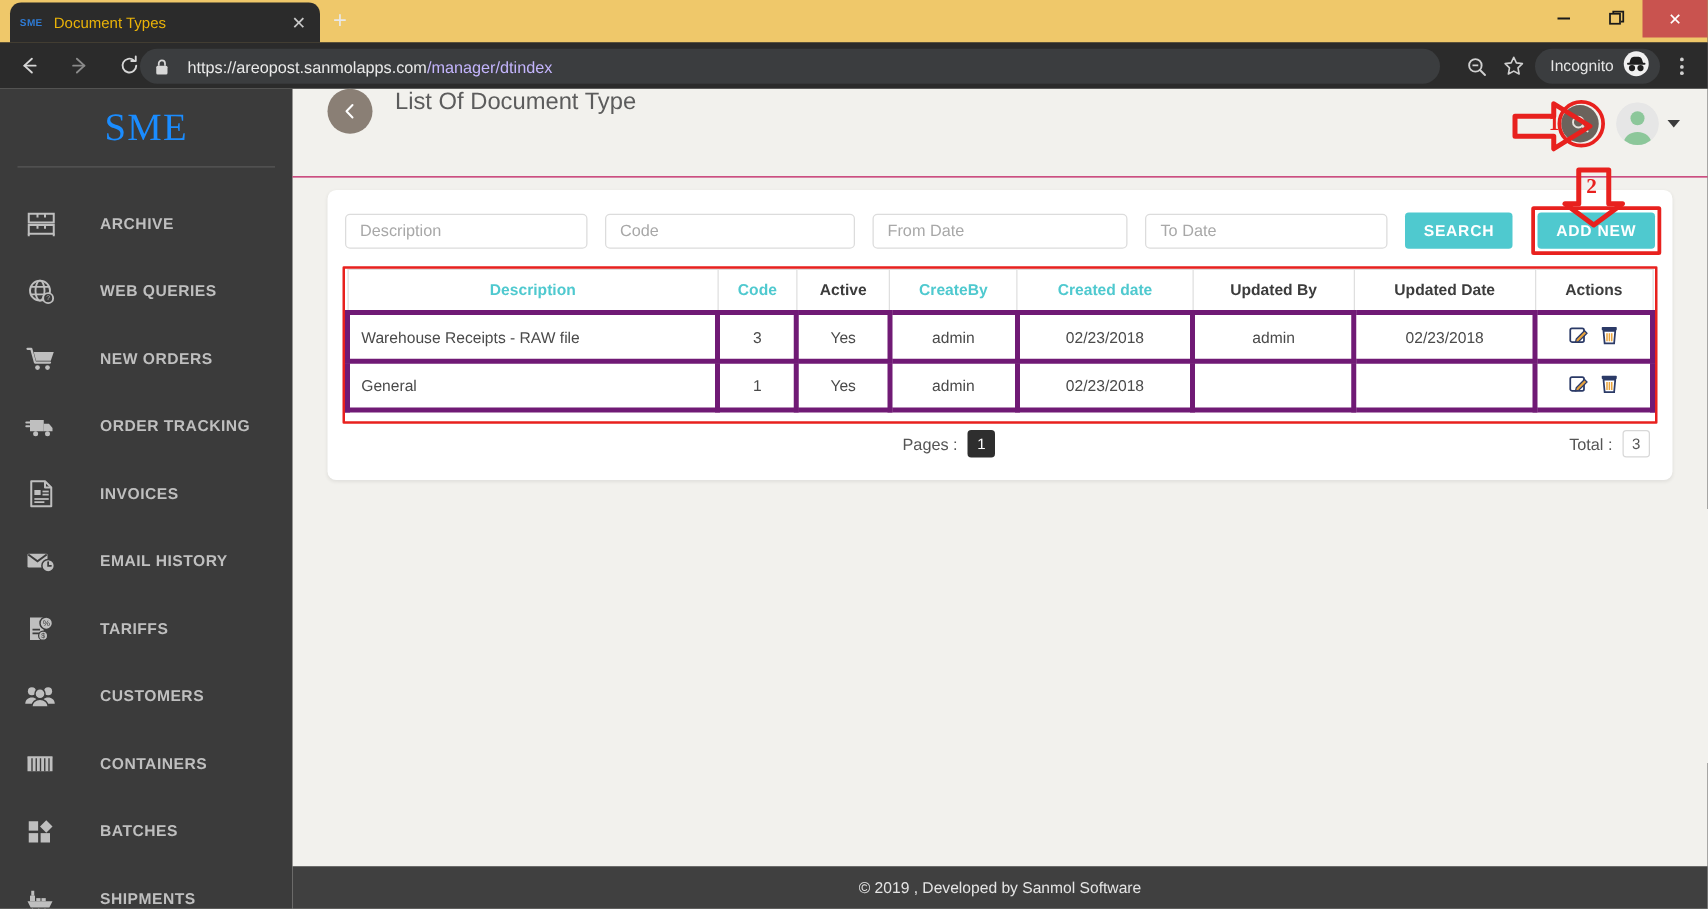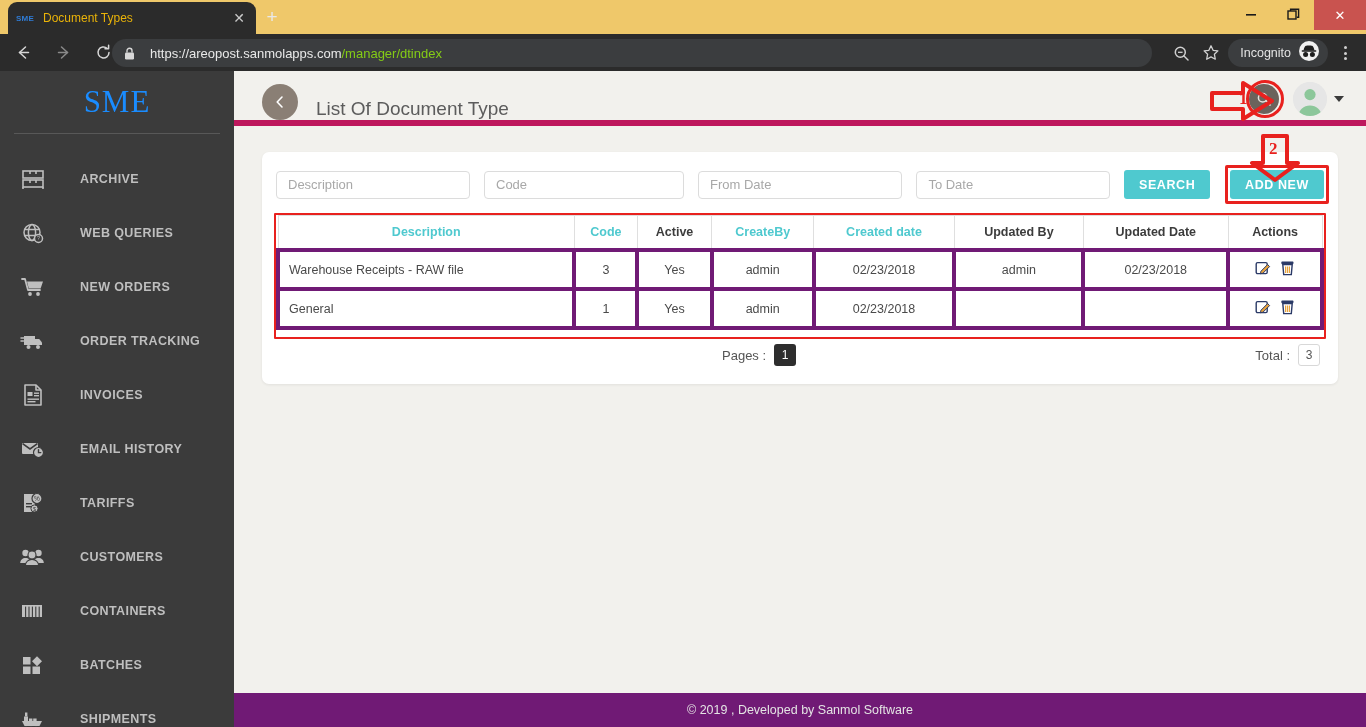--- a/index.html
+++ b/index.html
@@ -59,21 +59,21 @@
     justify-content: center; color: #d6d6d6; font-size: 17px; margin-left: 6px;
   }
   .nav-btn.fwd { color: #8a8a8a; }
   .omnibox {
     position: absolute; left: 112px; top: 5px; width: 1040px; height: 28px;
     background: #3b3d3f; border-radius: 14px;
     display: flex; align-items: center; padding: 0 12px;
   }
   .lock-icon { width: 16px; margin-right: 10px; display:flex; align-items:center; }
   .url { font-size: 13px; color: #e9e9e9; white-space: nowrap; }
-  .url .dim { color: #84cc16; }
+  .url .dim { color: #c4b5fd; }
   .tb-right { position: absolute; right: 8px; top: 5px; display: flex; align-items: center; }
   .tb-icon {
     width: 30px; height: 28px; display: flex; align-items: center;
     justify-content: center; color: #d0d0d0;
   }
   .incognito-pill {
     display: flex; align-items: center; gap: 7px;
     background: #3b3d3f; border-radius: 14px; height: 28px; padding: 0 8px 0 12px;
     margin-left: 2px;
   }
@@ -102,22 +102,22 @@
     display: flex; align-items: center; height: 54px; padding-left: 18px; gap: 32px;
   }
   .nav-icon { width: 30px; height: 28px; display: flex; align-items: center; justify-content: center; }
   .nav-label {
     color: #bfbfbf; font-size: 12.5px; font-weight: bold; letter-spacing: .4px;
   }
 
   
   .content { position: absolute; left: 234px; top: 0; width: 1132px; height: 656px; }
   .page-header {
-    height: 55px; display: flex; align-items: flex-end; padding-left: 28px;
-    border-bottom: 6px solid #be185d; position: relative;
+    height: 71px; display: flex; align-items: flex-start; padding-left: 28px;
+    border-bottom: 1px solid #be185d; position: relative;
   }
   .back-btn {
     width: 36px; height: 36px; border-radius: 50%; background: #8a7f75;
     display: flex; align-items: center; justify-content: center;
     color: #fff; font-size: 17px; line-height: 1;
   }
   .page-title { margin-left: 18px; font-size: 19px; color: #5c5c5c; font-weight: 300; }
   .header-right {
     position: absolute; right: 22px; top: 0; height: 55px;
     display: flex; align-items: center; gap: 14px;
@@ -190,21 +190,21 @@
     display: flex; align-items: center; justify-content: center; font-size: 12px;
   }
   .total-label { margin-left: auto; font-size: 13px; color: #555; display: flex; align-items: center; gap: 8px; }
   .total-badge {
     background: #fff; border: 1px solid #d8d8d8; color: #555; width: 22px; height: 22px;
     border-radius: 3px; display: flex; align-items: center; justify-content: center; font-size: 12px;
   }
 
   .footer {
     position: absolute; left: 234px; bottom: 0; width: 1132px; height: 34px;
-    background: #701a75; display: flex; align-items: center; justify-content: center;
+    background: #404040; display: flex; align-items: center; justify-content: center;
     color: #e4e4e4; font-size: 12.5px;
   }
 
   
   .anno { position: absolute; pointer-events: none; }
   .anno-num {
     position: absolute; color: #e8211e; font-weight: bold; font-size: 17px;
     font-family: "Liberation Serif", serif;
   }
   .circle-hl {

